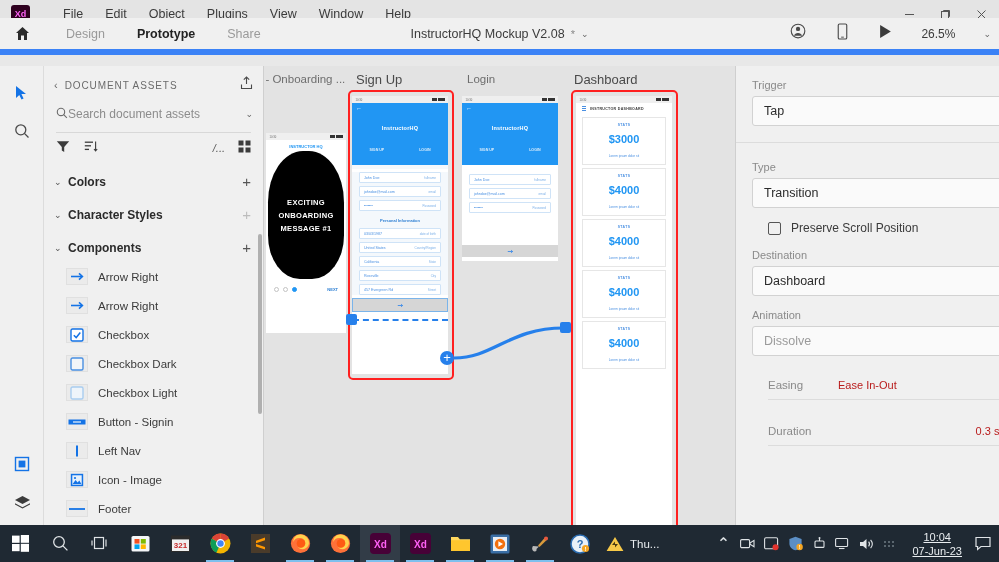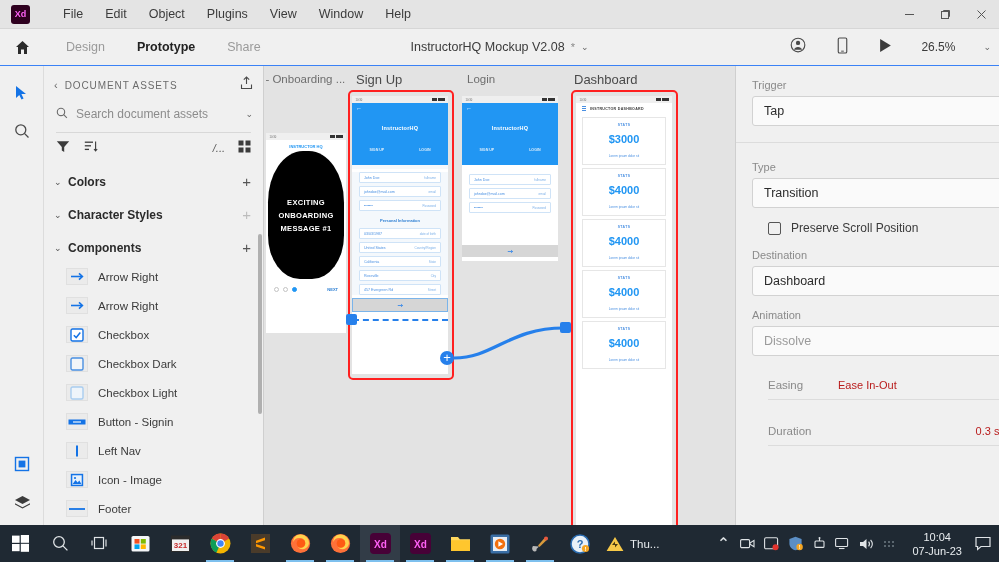--- a/index.html
+++ b/index.html
@@ -27,22 +27,22 @@
     font-size: 12.5px; color: #3b3b3b; padding: 4px 11px; cursor: default;
   }
   .win-controls { position: absolute; right: 0; top: 0; height: 29px; display: flex; }
   .win-btn {
     width: 36px; height: 29px; display: flex; align-items: center; justify-content: center;
     color: #555; font-size: 13px;
   }
 
   
   .toolbar2 {
-    position: absolute; left: 0; top: 29px; width: 999px; height: 37px;
-    background: #f0f0f0; border-bottom: 1px solid #3b82f6;
+    position: absolute; left: 0; top: 18px; width: 999px; height: 37px;
+    background: #f0f0f0; border-bottom: 6px solid #3b82f6;
     display: flex; align-items: center;
   }
   .home-icon { width: 44px; display: flex; justify-content: center; align-items: center; }
   .mode-tabs { display: flex; margin-left: 6px; }
   .mode-tab {
     font-size: 12.5px; color: #9a9a9a; padding: 6px 16px; cursor: default;
   }
   .mode-tab.active { color: #222; font-weight: bold; }
   .doc-title {
     position: absolute; left: 50%; transform: translateX(-50%);
@@ -75,21 +75,21 @@
   .assets-head {
     display: flex; align-items: center; height: 28px; padding: 0 10px; margin-top: 5px;
   }
   .assets-head .back { color: #6b6b6b; font-size: 11px; margin-right: 7px; }
   .assets-title {
     font-size: 10px; letter-spacing: 0.9px; color: #6b6b6b;
     text-transform: uppercase; flex: 1;
   }
   .search-row {
     display: flex; align-items: center; height: 26px; margin: 2px 10px 0 12px;
-    gap: 8px;
+    gap: 0;
     justify-content: flex-end;
   }
   .search-ph { font-size: 12px; color: #8c8c8c; flex: 1; }
   .divider { height: 1px; background: #d8d8d8; margin: 5px 12px 0 12px; }
   .filter-row {
     display: flex; align-items: center; height: 30px; padding: 0 12px; gap: 14px;
   }
   .filter-right { margin-left: auto; display: flex; align-items: center; gap: 13px; }
   .path-txt { font-size: 11px; color: #555; font-style: italic; }
 
@@ -267,20 +267,21 @@
     height: 2.5px; background: #7ec0ee;
   }
   .tray { margin-left: auto; display: flex; align-items: center; gap: 0; padding-right: 4px; }
   .tray-ic {
     width: 24px; height: 37px; display: flex; align-items: center; justify-content: center;
     color: #dfe3e6;
   }
   .clock {
     color: #e9edf0; font-size: 11px; text-align: center; line-height: 14px;
     padding: 0 9px;
+    text-decoration: underline;
   }
   .weather { display: flex; align-items: center; gap: 6px; color: #e9edf0; font-size: 11.5px; padding: 0 6px; }
 </style>
 </head>
 <body>
 
 <div id="app">
 
   <div class="titlebar">
     <div class="xd-logo">Xd</div>

